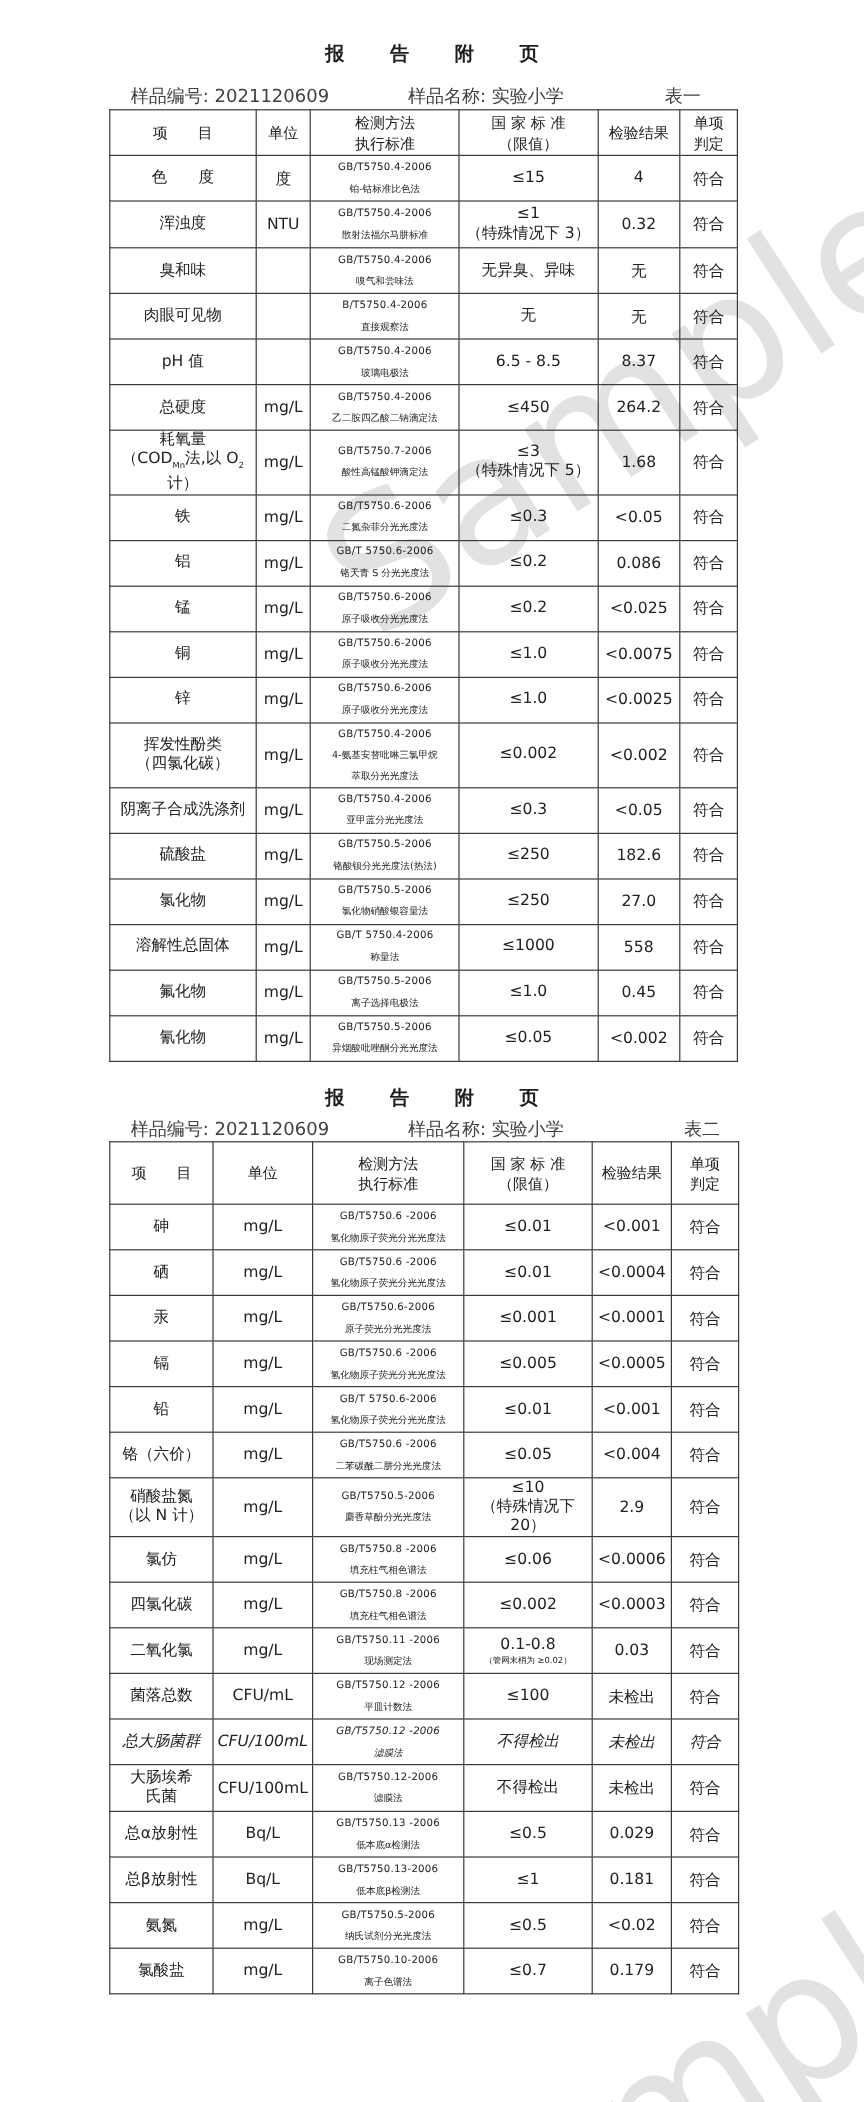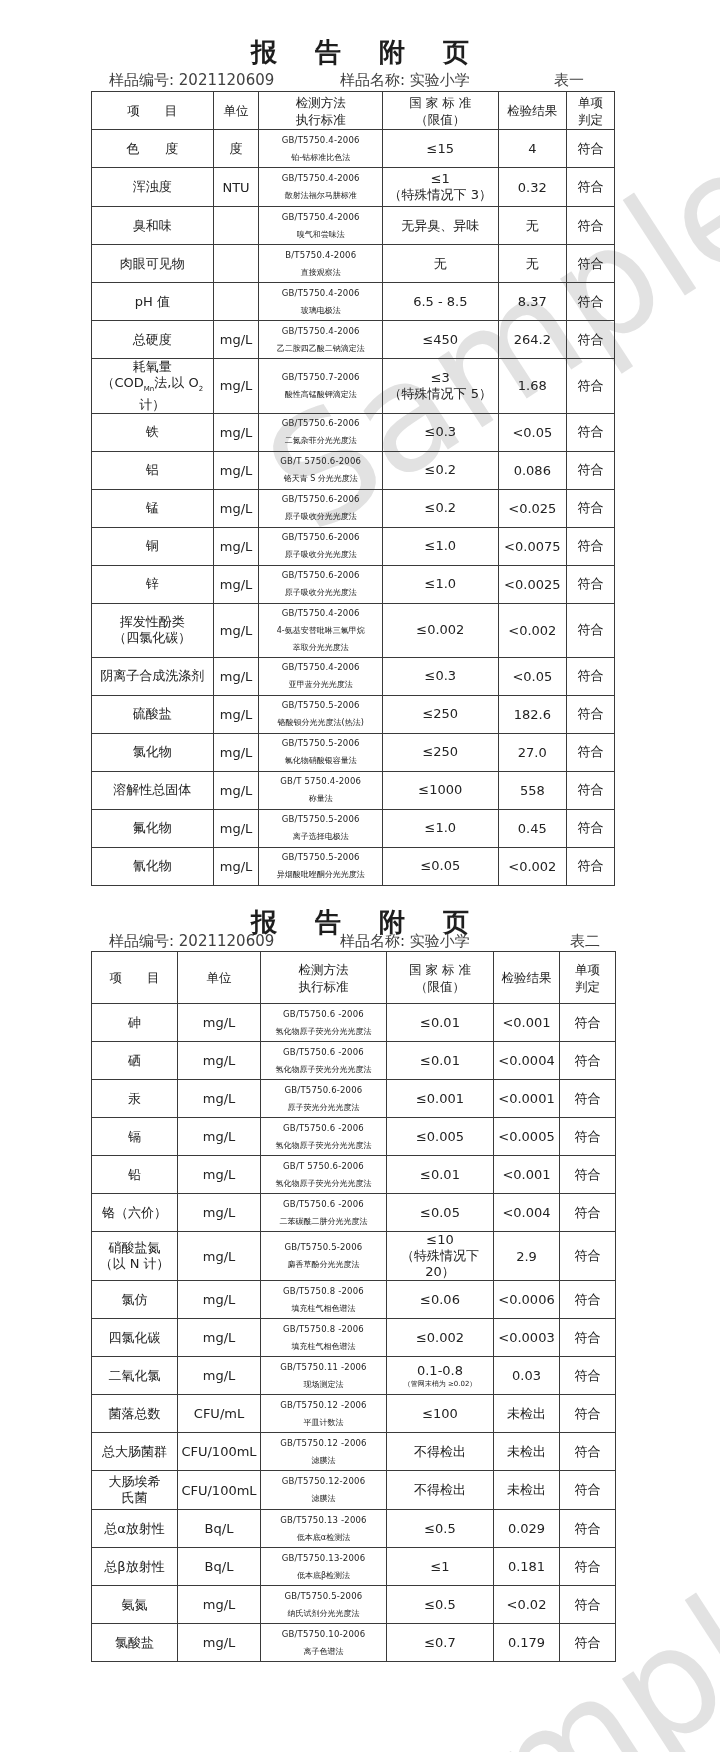--- a/index.html
+++ b/index.html
@@ -2,21 +2,21 @@
 <html><head>
 <meta charset="utf-8">
 <style>
   html, body { margin: 0; padding: 0; background: #ffffff; }
   body {
     width: 720px; height: 1752px; position: relative; overflow: hidden;
     font-family: "DejaVu Sans", "Liberation Sans", sans-serif; color: #1e1e1e;
   }
   .title {
     position: absolute; left: 0; width: 720px; text-align: center;
-    font-size: 26px; font-weight: bold; letter-spacing: 0;
+    font-size: 16px; font-weight: bold; letter-spacing: 0;
   }
   .title span { display: inline-block; margin: 0 19px; }
   .meta {
     position: absolute; font-size: 15px; color: #404040;
   }
   table.report {
     position: absolute; left: 91px; border-collapse: collapse;
     table-layout: fixed; background: transparent;
   }
   table.report td, table.report th {
@@ -429,21 +429,21 @@
           <td class="c-item"><span>菌落总数</span></td>
           <td class="c-unit">CFU/mL</td>
           <td class="c-method">
             <span class="std">GB/T5750.12 -2006</span>
             <span class="m">平皿计数法</span>
           </td>
           <td class="c-limit"><span>≤100</span></td>
           <td class="c-result">未检出</td>
           <td class="c-judge">符合</td>
         </tr>
-        <tr style="height: 38px;">
+        <tr style="height: 38px; font-style: italic;">
           <td class="c-item"><span>总大肠菌群</span></td>
           <td class="c-unit">CFU/100mL</td>
           <td class="c-method">
             <span class="std">GB/T5750.12 -2006</span>
             <span class="m">滤膜法</span>
           </td>
           <td class="c-limit"><span>不得检出</span></td>
           <td class="c-result">未检出</td>
           <td class="c-judge">符合</td>
         </tr>

